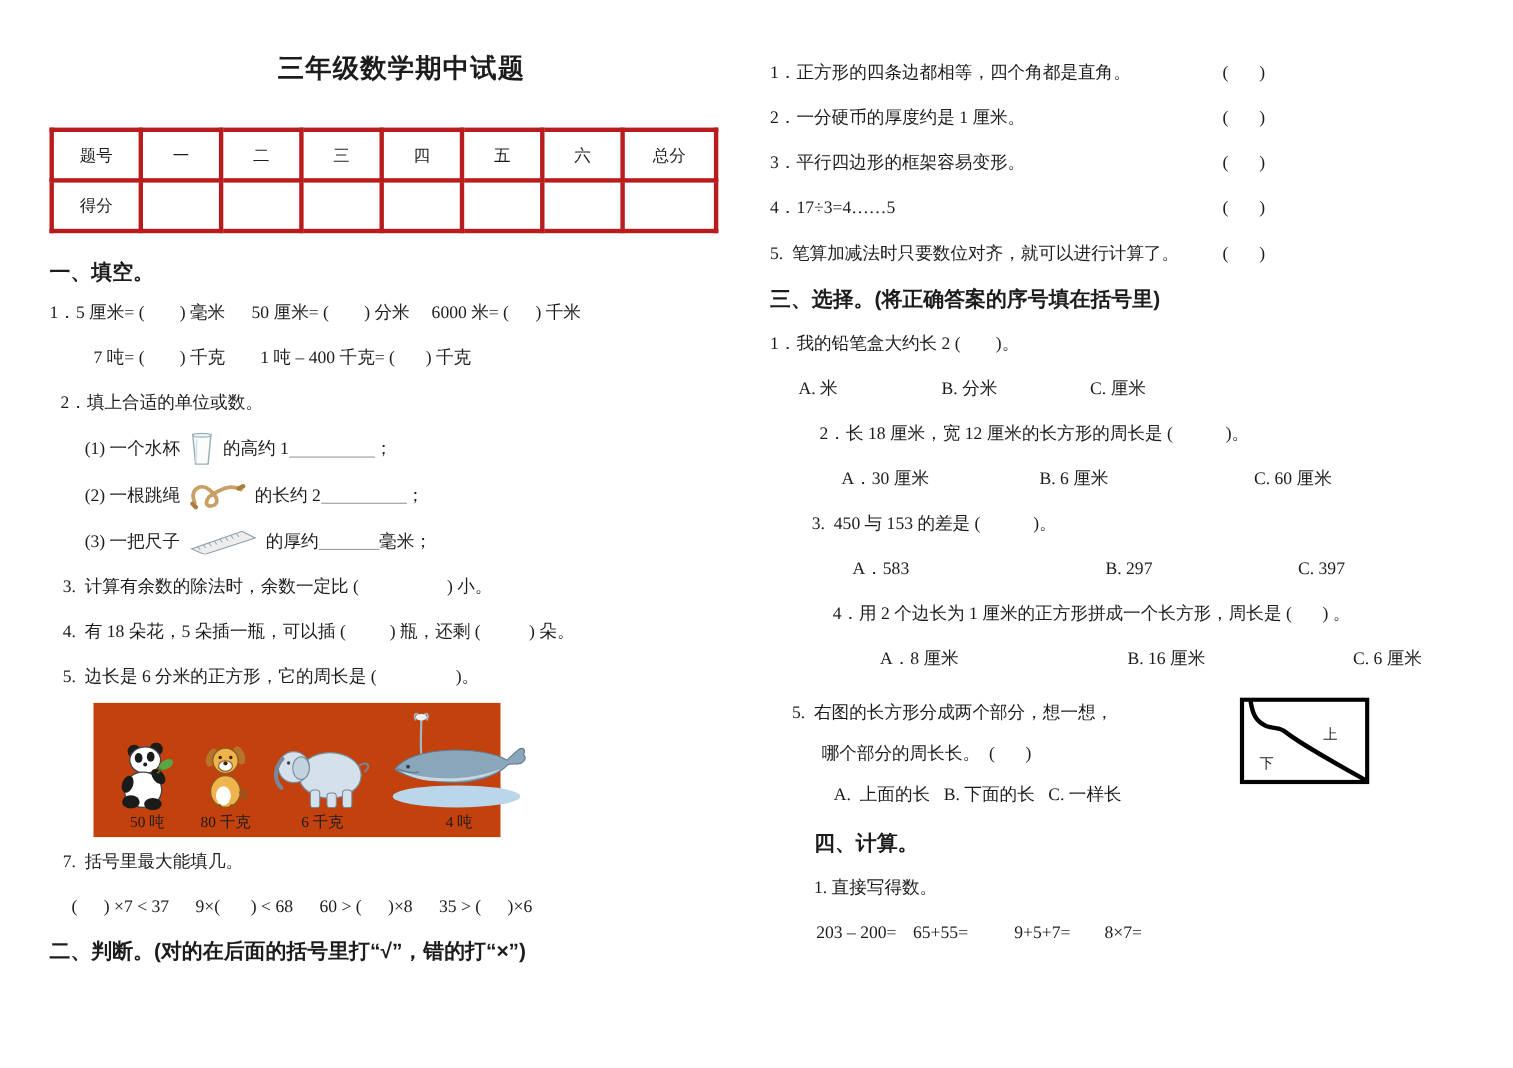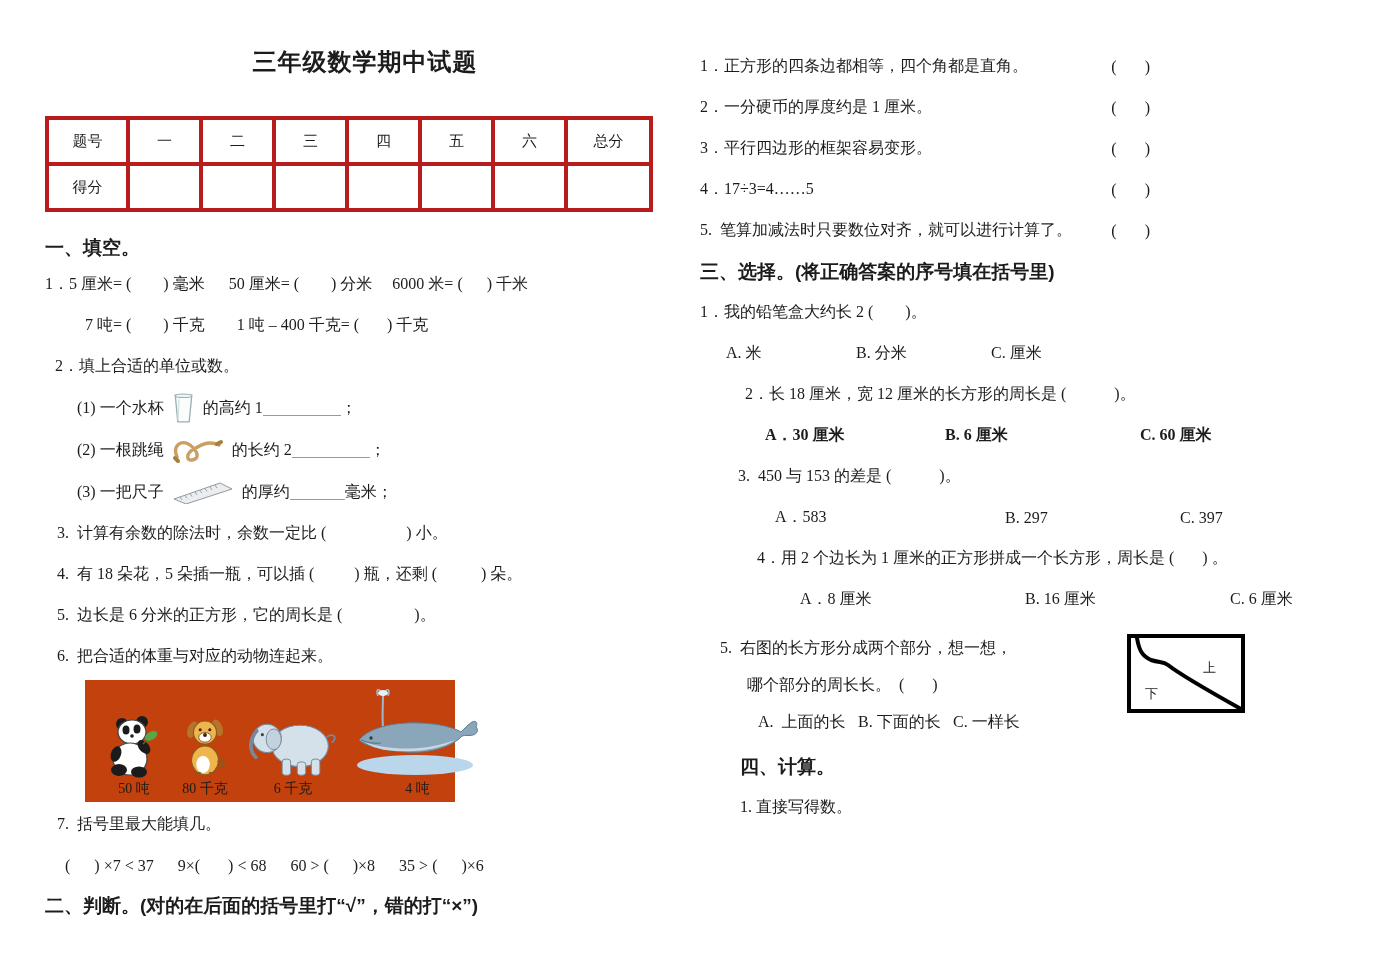--- a/index.html
+++ b/index.html
@@ -41,21 +41,21 @@
   .animal-label{font-size:14px;margin-top:2px;white-space:pre;}
 
   .jrow{display:flex;align-items:center;height:41px;}
   .jrow .jtext{white-space:pre-wrap;}
   .jrow .jbracket{margin-left:auto;margin-right:205px;white-space:pre;}
   .mt46{margin-top:46px;gap:22px;}
 
   .opts{display:grid;align-items:center;height:41px;}
   .opts span{white-space:pre-wrap;}
   .opts1{padding-left:26px;grid-template-columns:130px 135px auto;}
-  .opts2{padding-left:65px;grid-template-columns:180px 195px auto;font-weight:bold;}
+  .opts2{padding-left:65px;grid-template-columns:180px 195px auto;}
   .opts3{padding-left:75px;grid-template-columns:230px 175px auto;}
   .opts4{padding-left:100px;grid-template-columns:225px 205px auto;}
   .opts5{padding-left:58px;grid-template-columns:100px 95px auto;height:37px;}
   .c5a{margin-top:10px;}
 
   .figure{position:absolute;left:427px;top:634px;}
 
   .calc-row{display:grid;grid-template-columns:88px 92px 82px auto;padding-left:42px;
             height:42px;align-items:center;}
   .calc-row span{white-space:pre-wrap;}
@@ -145,21 +145,20 @@
         </svg>
       </span>
       <span class="pre">的厚约</span>
       <span class="blank w55"></span>
       <span class="pre">毫米；</span>
     </div>
 
     <div class="row pre ind12">3.  计算有余数的除法时，余数一定比 (                    ) 小。</div>
     <div class="row pre ind12">4.  有 18 朵花，5 朵插一瓶，可以插 (          ) 瓶，还剩 (           ) 朵。</div>
     <div class="row pre ind12">5.  边长是 6 分米的正方形，它的周长是 (                  )。</div>
-    <div class="row pre ind12">6.  把合适的体重与对应的动物连起来。</div>
 
     <div class="animal-box">
       <div class="animal">
         <span class="icon">
           <svg width="58" height="62" viewBox="0 0 58 62">
             <circle cx="17" cy="8" r="6" fill="#1b1b1b"></circle>
             <circle cx="37" cy="6" r="6" fill="#1b1b1b"></circle>
             <ellipse cx="27" cy="16" rx="14" ry="12" fill="#ffffff" stroke="#444" stroke-width="1.2"></ellipse>
             <ellipse cx="21" cy="14" rx="3.5" ry="4.5" fill="#1b1b1b"></ellipse>
             <ellipse cx="32" cy="13" rx="3.5" ry="4.5" fill="#1b1b1b"></ellipse>
@@ -301,14 +300,20 @@
         <rect x="2" y="2" width="114" height="75" fill="#ffffff" stroke="#000000" stroke-width="4"></rect>
         <path d="M10,4 C12,16 15,22 24,26 C33,29 36,27 41,31 C55,42 80,56 114,75" fill="none" stroke="#000000" stroke-width="4" stroke-linecap="round"></path>
         <text x="76" y="38" font-size="13" fill="#222222">上</text>
         <text x="18" y="64" font-size="13" fill="#222222">下</text>
       </svg>
     </div>
 
     <div class="sec-h s4">四、计算。</div>
     <div class="row pre ind40">1. 直接写得数。</div>
 
+    <div class="calc-row">
+      <span>203 – 200=</span>
+      <span>65+55=</span>
+      <span>9+5+7=</span>
+      <span>8×7=</span>
+    </div>
   </div>
 </div>
 
 </body></html>

